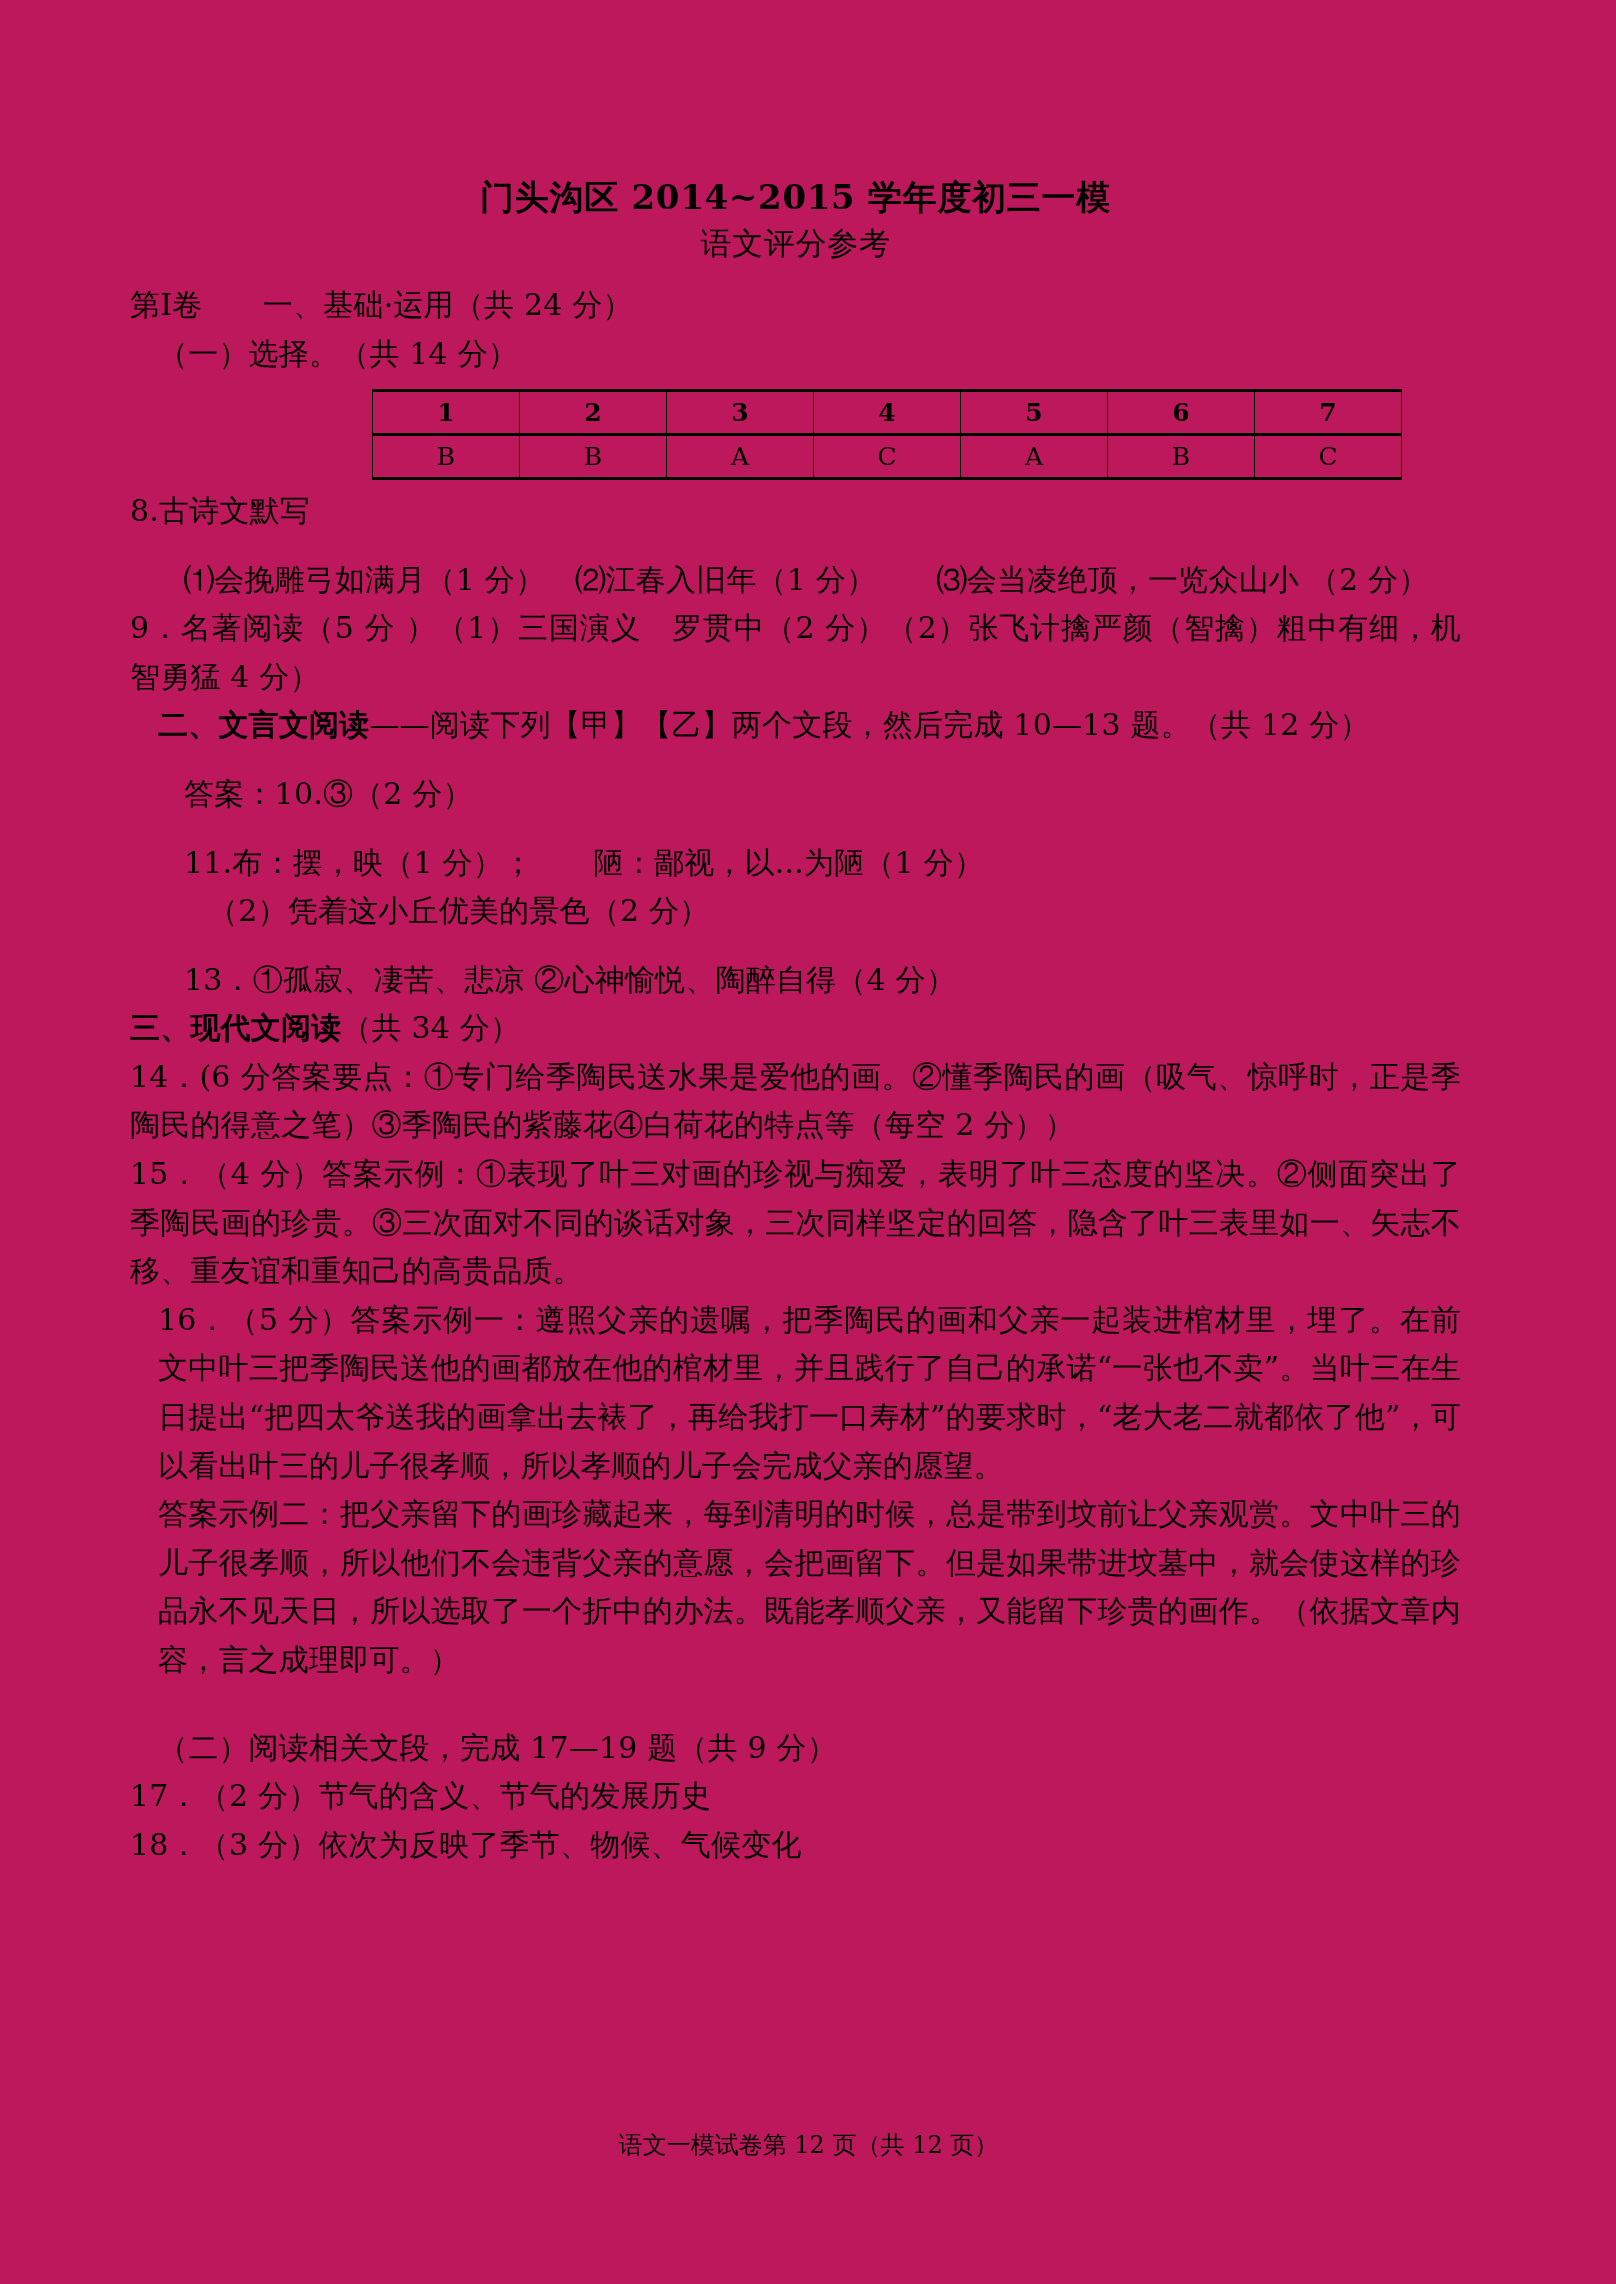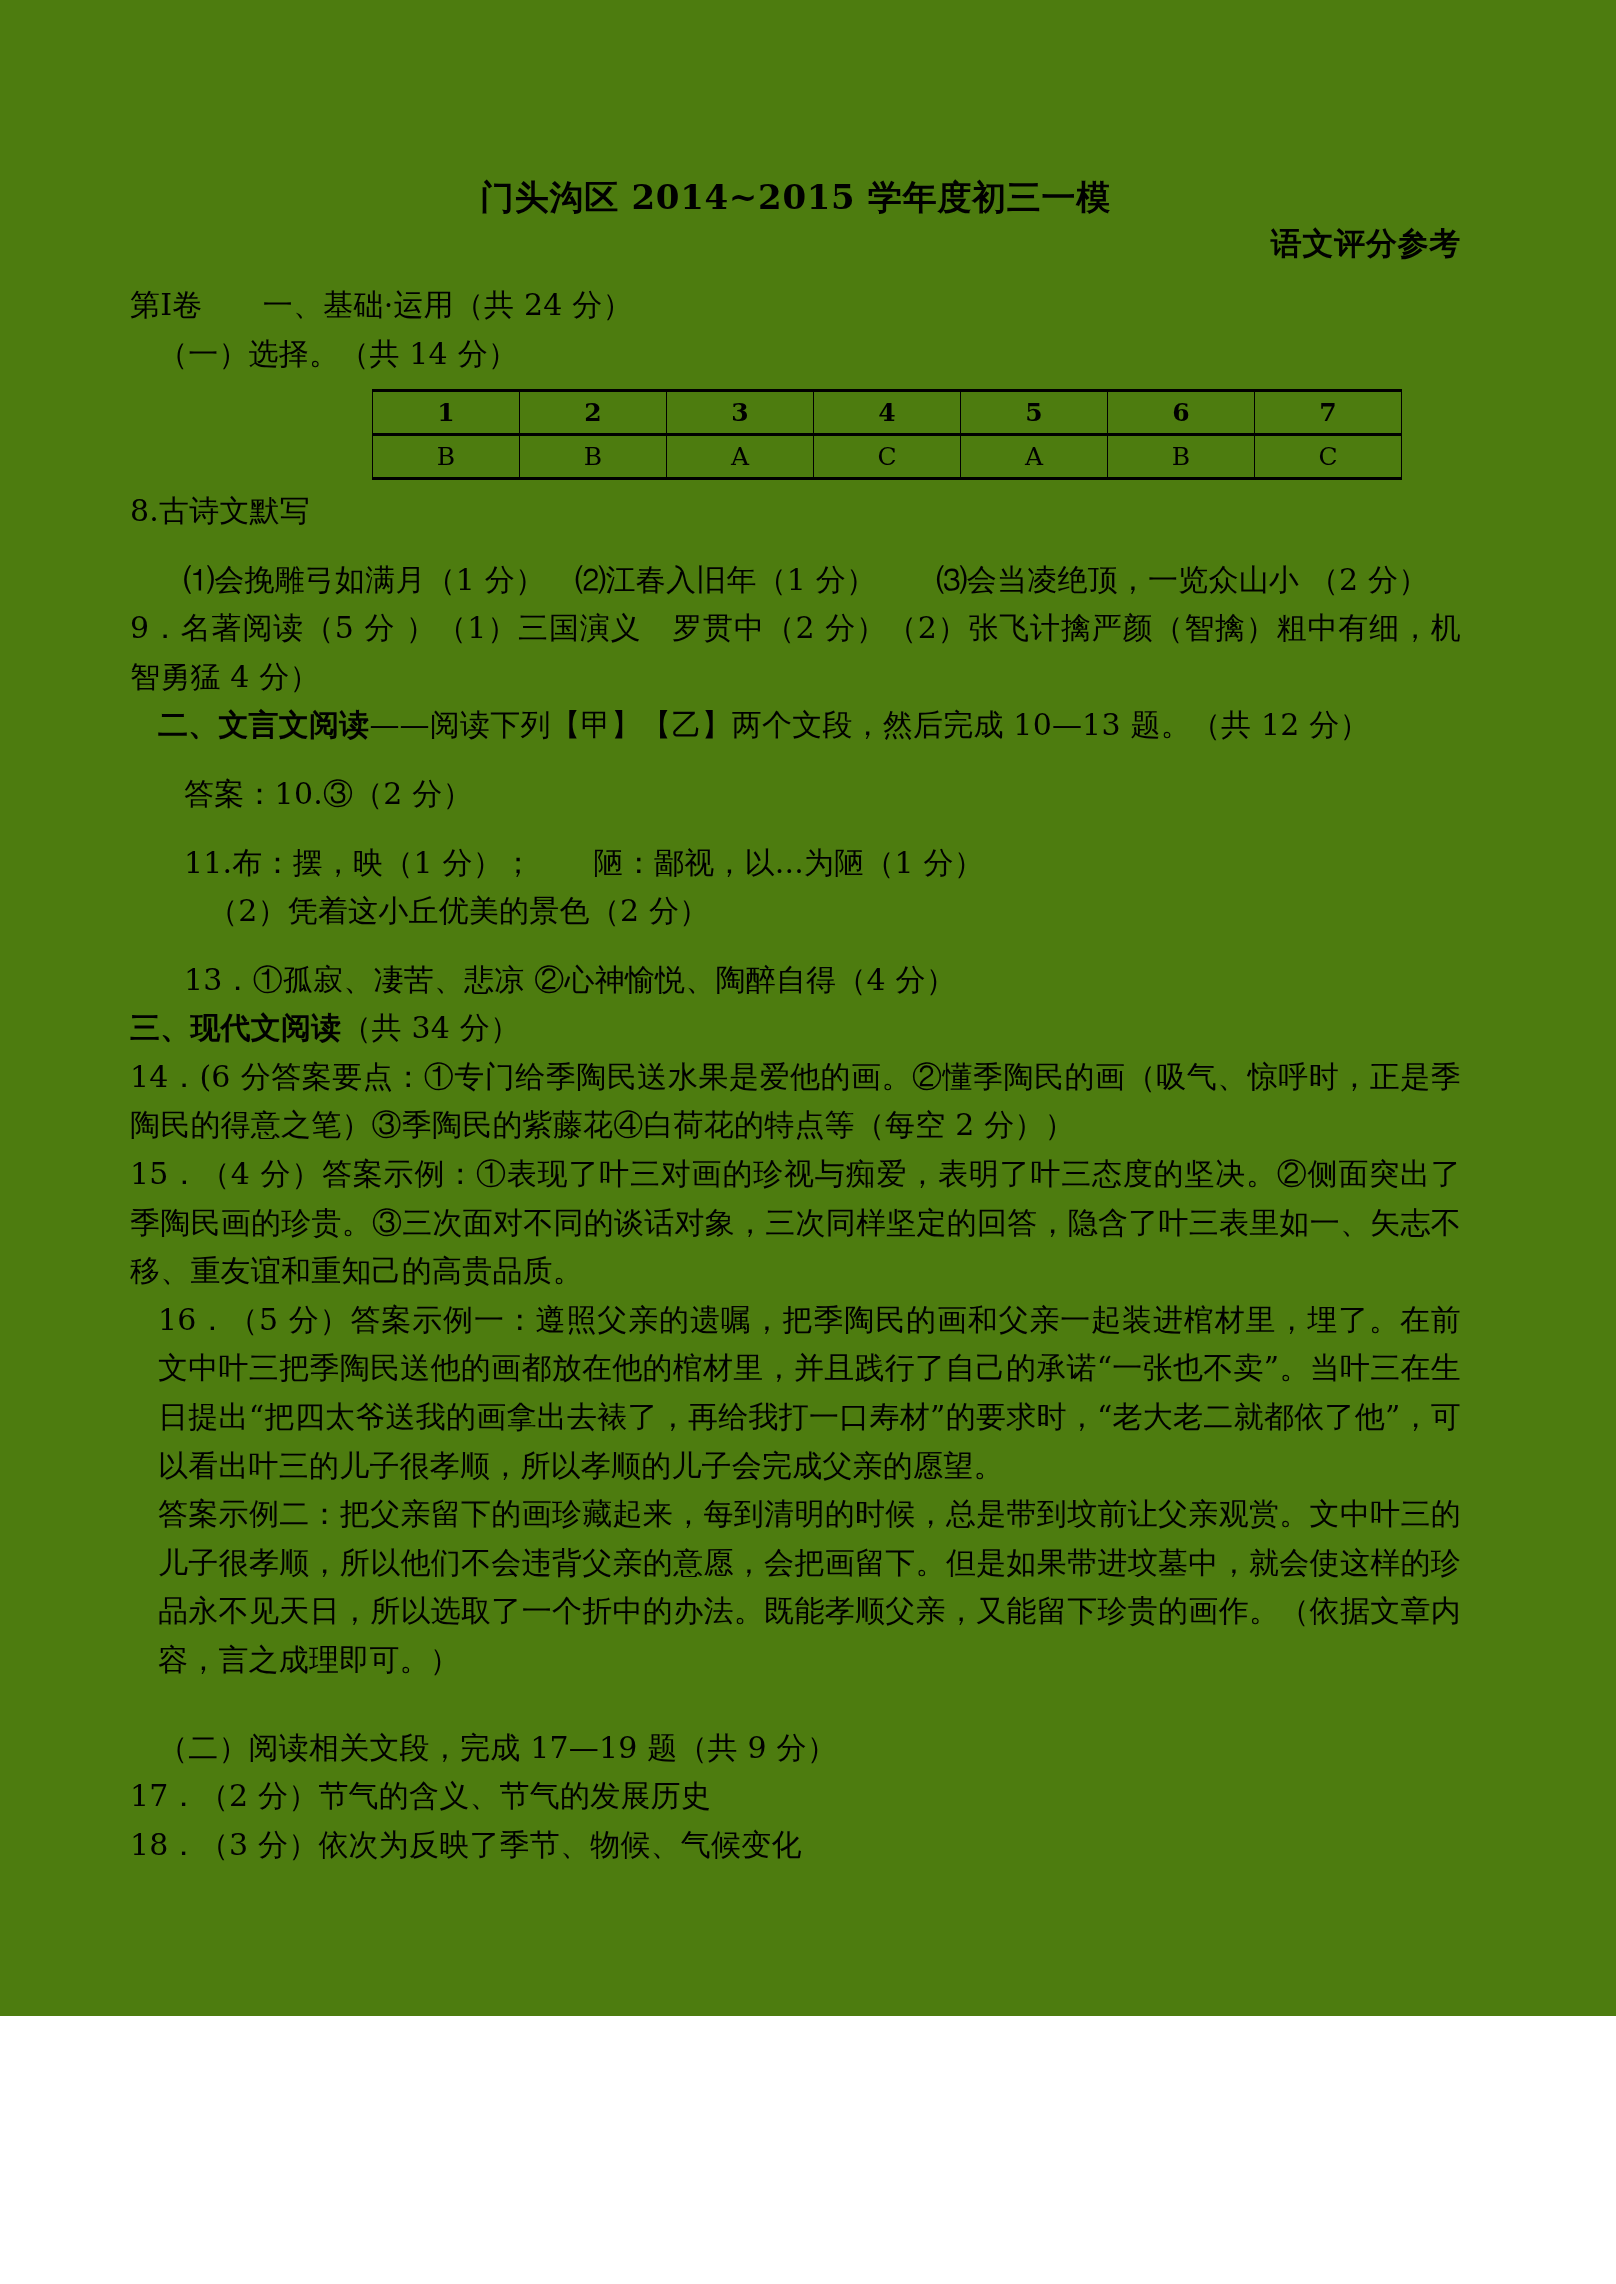--- a/index.html
+++ b/index.html
@@ -8,22 +8,22 @@
     padding: 0;
     background: #ffffff;
   }
   body {
     font-family: "DejaVu Serif", "Liberation Serif", serif;
     color: #000000;
   }
   .page {
     position: relative;
     width: 1617px;
-    height: 2016px;
-    background: #4d7c0f;
+    height: 2284px;
+    background: #be185d;
     box-sizing: border-box;
     padding: 0;
     overflow: hidden;
   }
   .content {
     position: absolute;
     left: 130px;
     top: 0;
     width: 1331px;
   }
@@ -32,22 +32,22 @@
   .doc-title {
     text-align: center;
     font-weight: bold;
     font-size: 34px;
     line-height: 1.18;
     letter-spacing: 0.7px;
     margin: 0;
     padding-top: 177px;
   }
   .doc-subtitle {
-    text-align: right;
-    font-weight: bold;
+    text-align: center;
+    font-weight: normal;
     font-size: 31px;
     line-height: 1.2;
     letter-spacing: 0.7px;
     margin: 0;
     padding-top: 7.4px;
   }
 
   
   .line {
     font-size: 30px;

